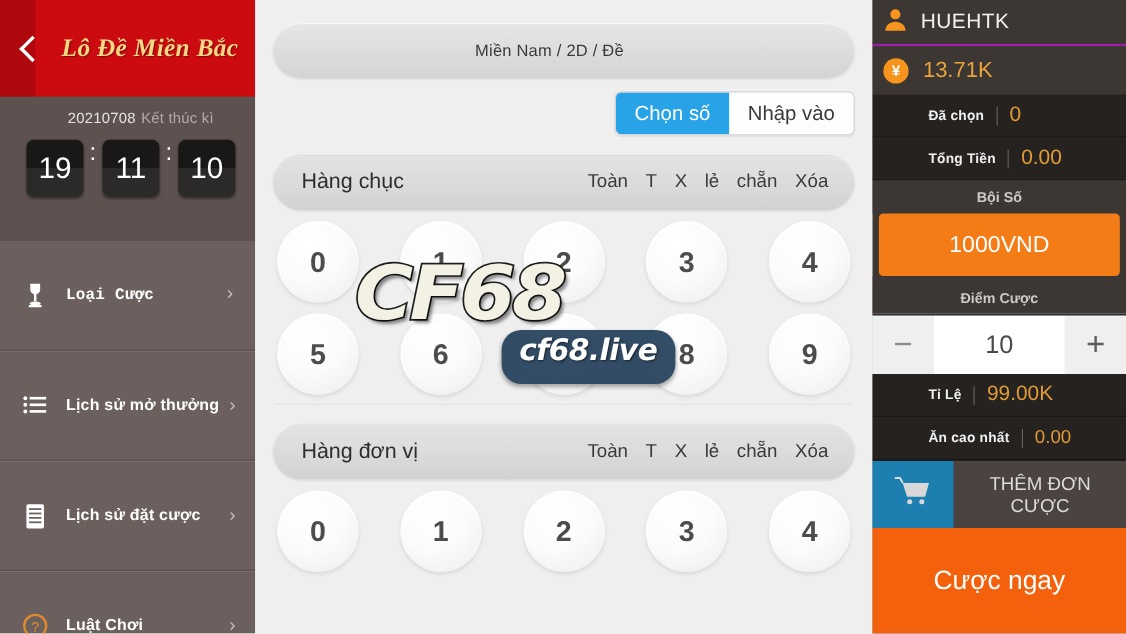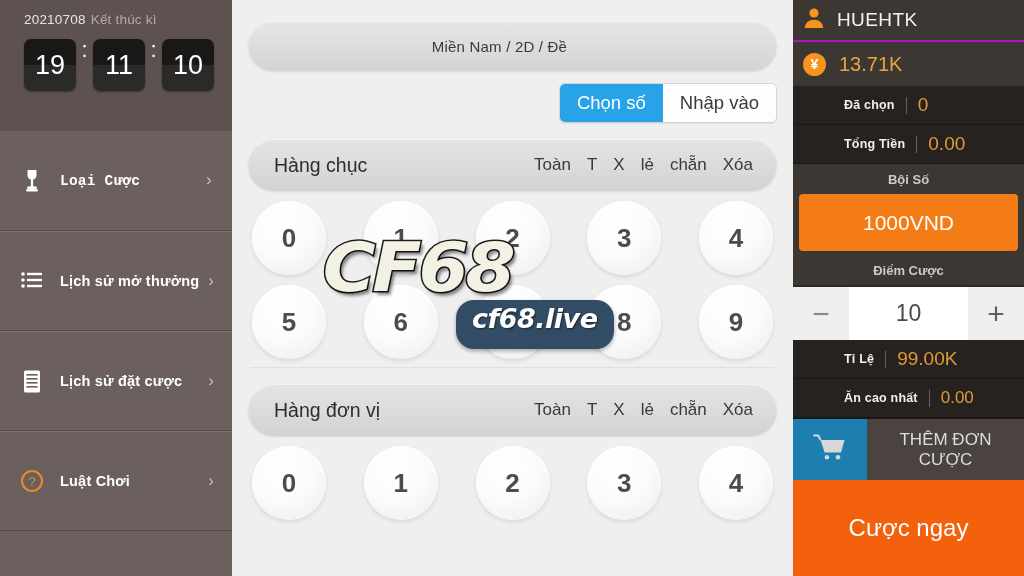--- a/index.html
+++ b/index.html
@@ -63,20 +63,21 @@
     flex: 0 0 131px;
     background: #5d524f;
     padding: 12px 0 0 24px;
     position: relative;
   }
   .cd-line {
     font-size: 13.5px;
     color: #e9e4e2;
     letter-spacing: .2px;
     margin-bottom: 12px;
+    text-align: center;
   }
   .cd-line .cd-label {
     color: #b6aaa6;
     margin-left: 5px;
   }
   .cd-digits {
     display: flex; gap: 3px;
   }
   .cd-box {
     width: 52px; height: 52px;
@@ -365,20 +366,26 @@
     color: #ffffff; font-size: 24px;
   }
 </style>
 </head>
 <body>
 
 <div class="app">
 
   <div class="sidebar">
 
+    <div class="sb-header">
+      <div class="back-btn">
+        <div class="back-chevron"></div>
+      </div>
+      <div class="sb-title">Lô Đề Miền Bắc</div>
+    </div>
 
     <div class="countdown-block">
       <div class="cd-line">
         <span>20210708</span><span class="cd-label">Kết thúc kì</span>
       </div>
       <div class="cd-digits">
         <div class="cd-box">19</div>
         <div class="cd-sep">:</div>
         <div class="cd-box">11</div>
         <div class="cd-sep">:</div>

